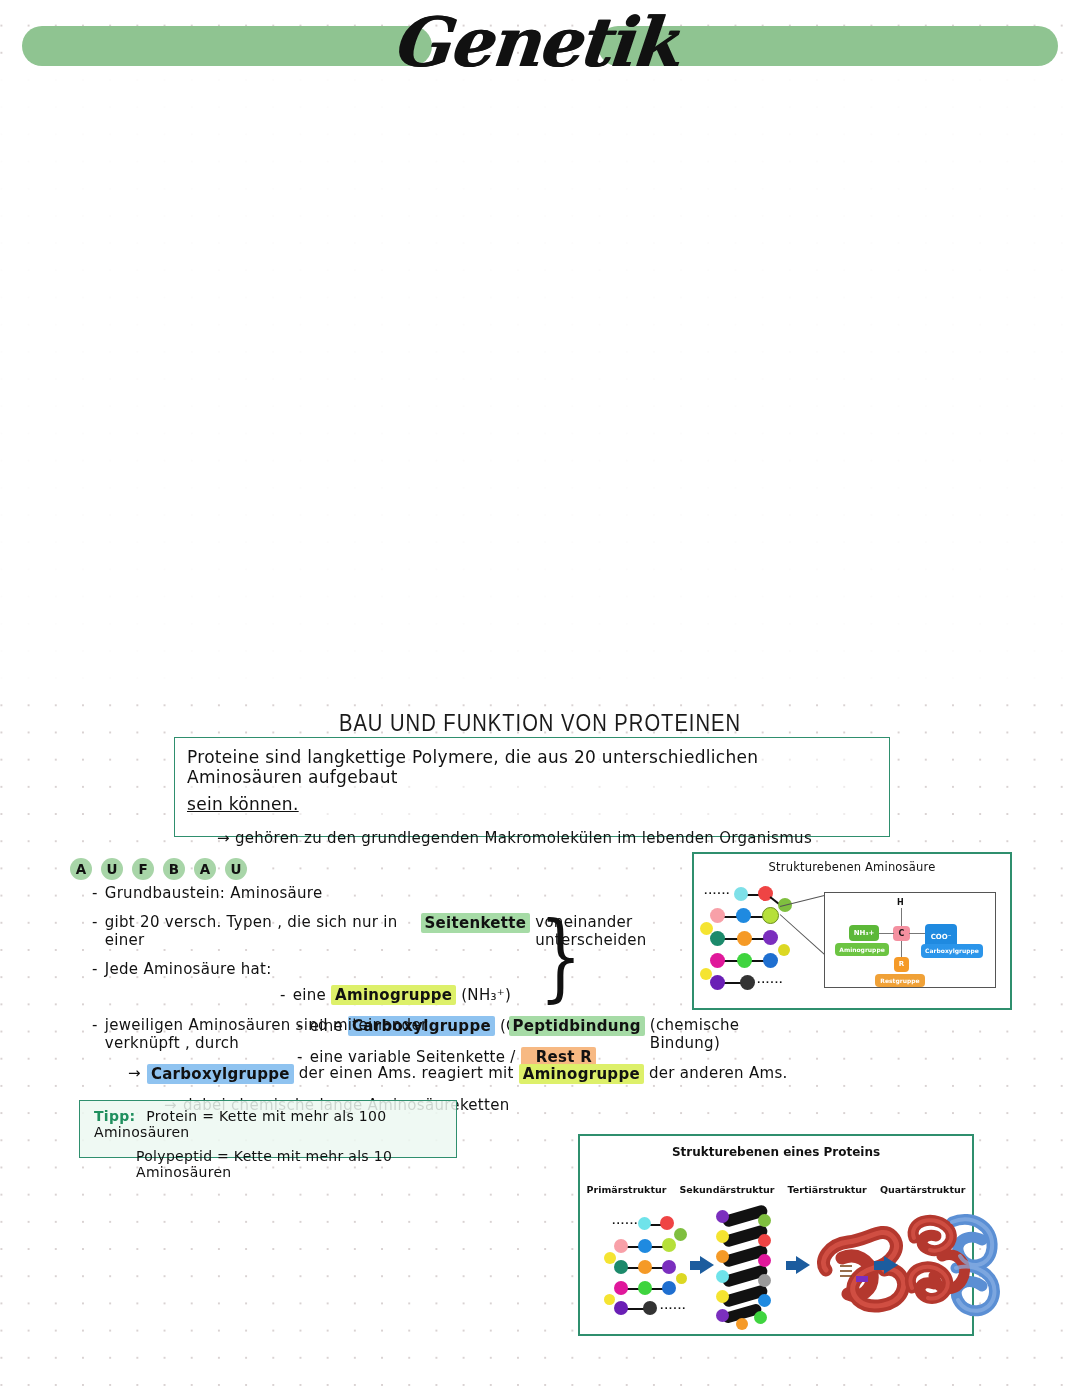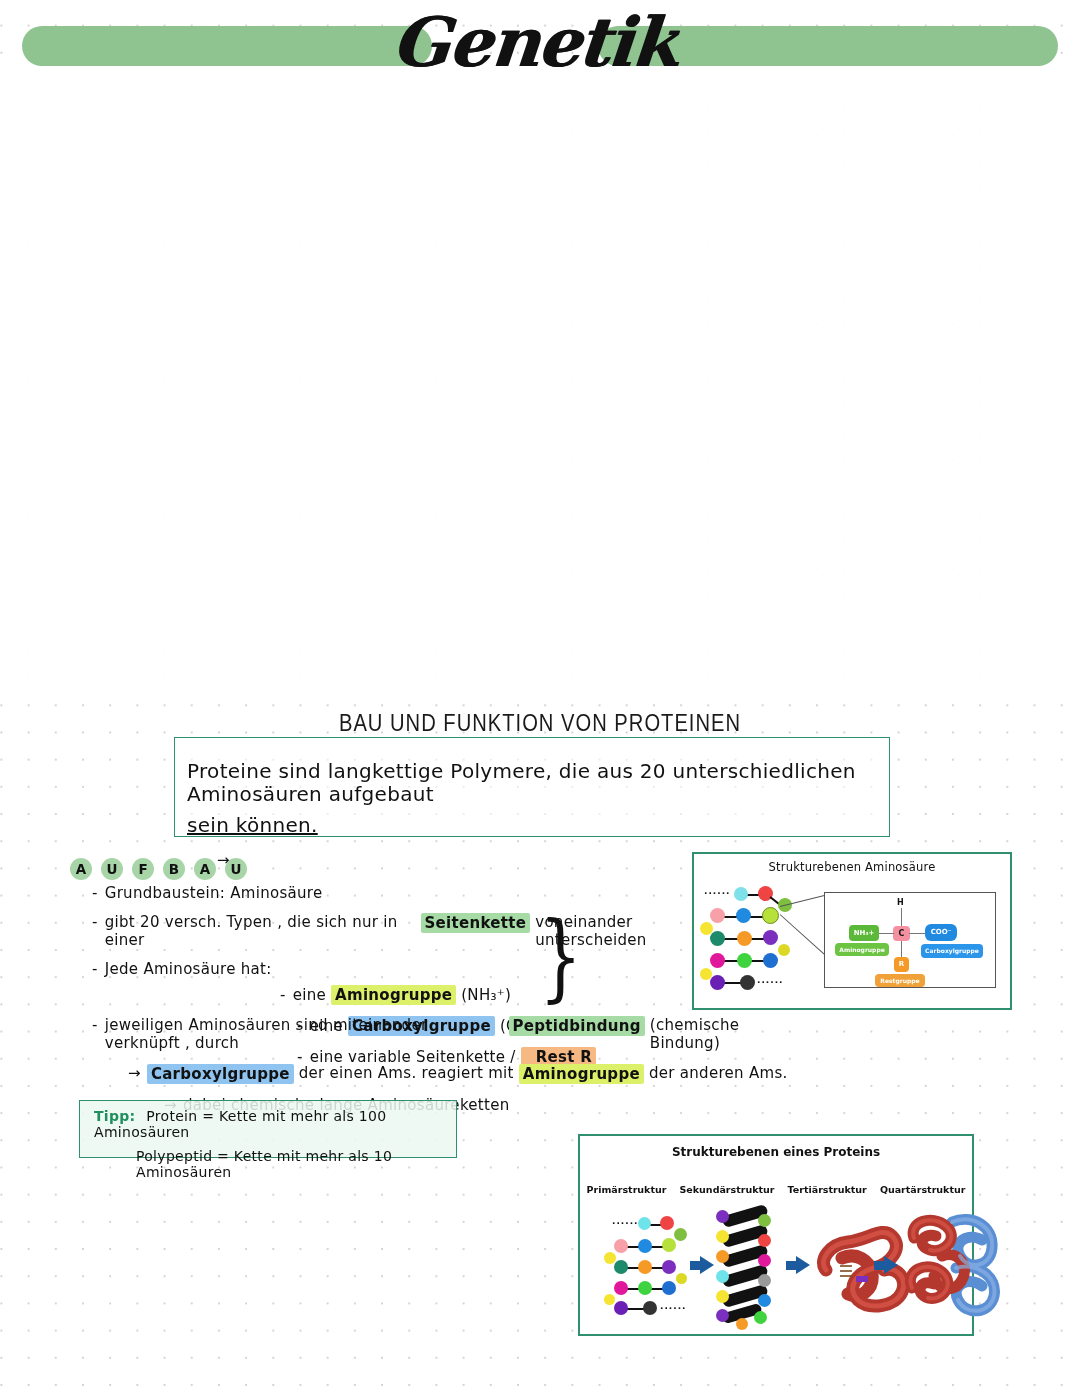--- a/index.html
+++ b/index.html
@@ -54,21 +54,21 @@
     font-family:"DejaVu Sans", sans-serif;
     font-size:15.5px;color:#111;letter-spacing:.3px;
   }
 
   
   .def-box{
     position:absolute;left:174px;top:737px;width:716px;height:100px;
     border:1.6px solid #2f8f6e;background:rgba(255,255,255,.55);
     box-sizing:border-box;padding:10px 12px 0 12px;
   }
-  .def-line{margin:12px 0 14px 0;font-size:20px;line-height:1.15;}
+  .def-line{margin:0 0 14px 0;font-size:17px;line-height:1.15;}
   .def-sub{margin-left:30px;font-size:15px;}
 
   
   .aufbau{position:absolute;left:70px;top:858px;display:flex;gap:9px;align-items:center;}
   .bub{
     width:22px;height:22px;border-radius:50%;background:#a8d5a8;
     display:flex;align-items:center;justify-content:center;
     font-size:13.5px;font-weight:700;color:#111;
   }
 
@@ -168,20 +168,21 @@
   <div class="banner-title">Genetik</div>
 </div>
 
 <div class="section-title">BAU UND FUNKTION VON PROTEINEN</div>
 
 <div class="def-box">
   <div class="def-line hand">Proteine sind langkettige Polymere, die aus 20 unterschiedlichen Aminosäuren aufgebaut</div>
   <div class="def-line hand" style="margin-top:-6px;text-decoration:underline;">sein können.</div>
   <div class="def-sub hand" style="display:flex;gap:5px;">
     <span>→</span>
+    <span>gehören zu den grundlegenden Makromolekülen im lebenden Organismus</span>
   </div>
 </div>
 
 <div class="aufbau">
   <div class="bub">A</div>
   <div class="bub">U</div>
   <div class="bub">F</div>
   <div class="bub">B</div>
   <div class="bub">A</div>
   <div class="bub">U</div>
@@ -305,21 +306,21 @@
       <div class="bond" style="left:76px;top:15px;width:1.4px;height:18px;"></div>
 
       <div class="chip" style="left:68px;top:33px;width:17px;height:15px;background:#f490a0;font-size:8px;color:#111;">C</div>
 
       <div class="bond" style="left:54px;top:40px;width:15px;height:1.4px;"></div>
       <div class="bond" style="left:84px;top:40px;width:16px;height:1.4px;"></div>
       <div class="bond" style="left:76px;top:48px;width:1.4px;height:16px;"></div>
 
       <div class="chip" style="left:24px;top:32px;width:30px;height:16px;background:#5cb838;">NH₃+</div>
 
-      <div class="chip" style="left:100px;top:31px;width:32px;height:17px;background:#1f8ae0;border-radius:6px;">COO⁻</div>
+      <div class="chip" style="left:100px;top:31px;width:32px;height:26px;background:#1f8ae0;">COO⁻</div>
 
       <div class="chip" style="left:69px;top:64px;width:15px;height:15px;background:#f59a27;">R</div>
 
       <div class="chip" style="left:10px;top:50px;width:54px;height:13px;background:#6cc442;font-size:6px;">Aminogruppe</div>
       <div class="chip" style="left:96px;top:51px;width:62px;height:14px;background:#2b95ea;font-size:6px;">Carboxylgruppe</div>
       <div class="chip" style="left:50px;top:81px;width:50px;height:13px;background:#f0a137;font-size:6px;">Restgruppe</div>
     </div>
   </div>
 </div>
 

